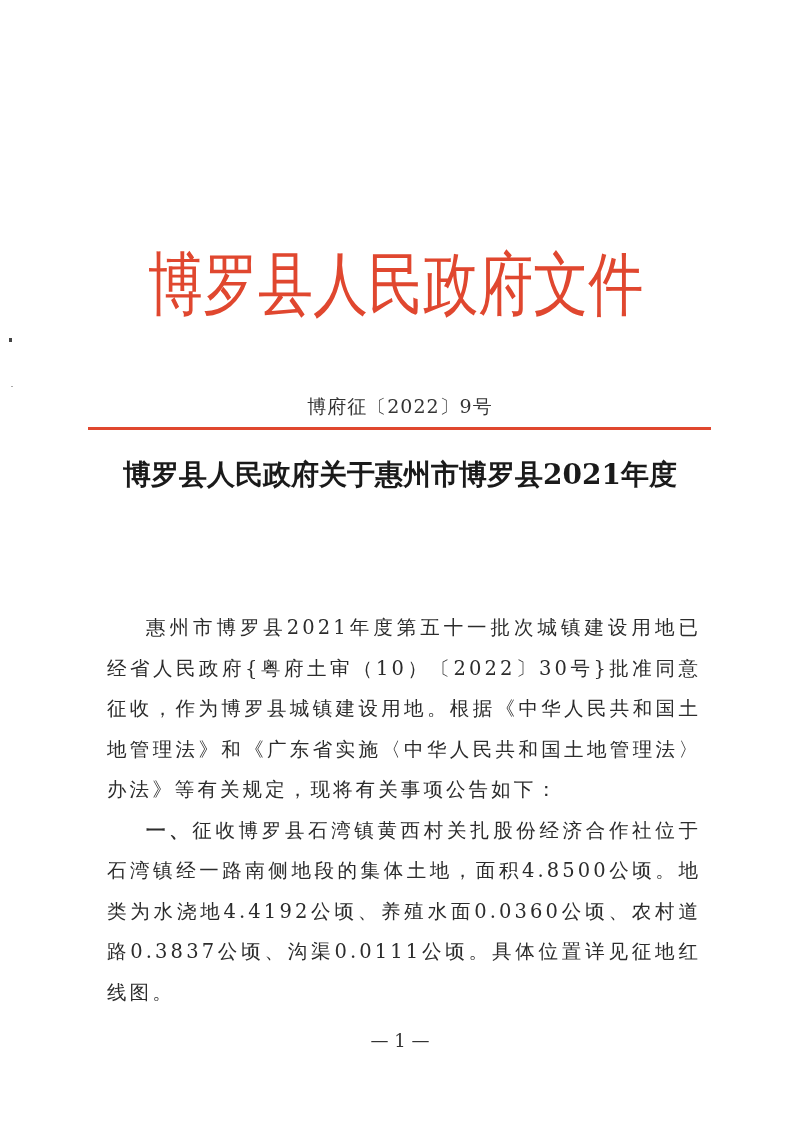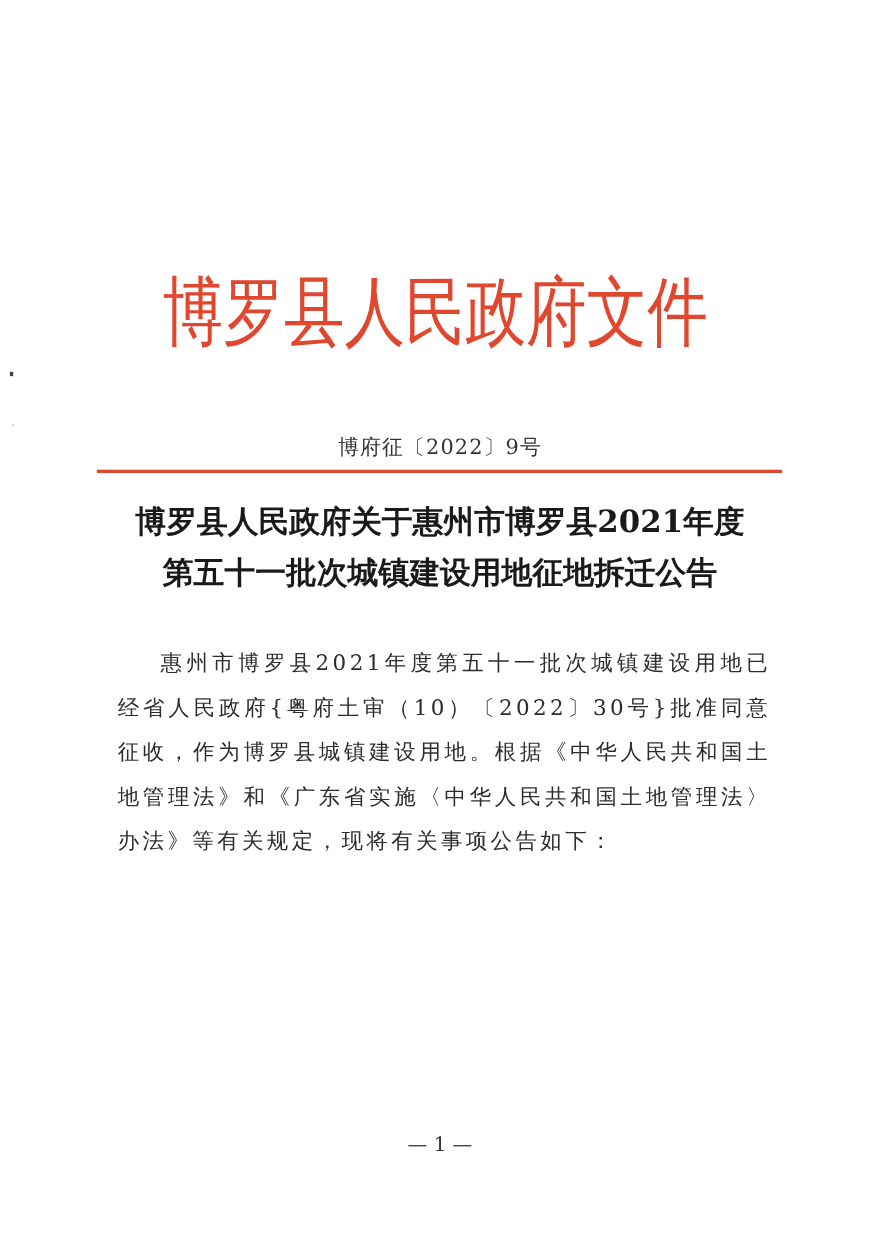--- a/index.html
+++ b/index.html
@@ -20,21 +20,21 @@
   }
   .redline {
     position:absolute; left:88px; top:427px; width:623px; height:3px; background:#e0472f;
   }
   .title {
     position:absolute; left:0; width:800px; top:452px; text-align:center;
     font-size:28px; font-weight:bold; line-height:46px; color:#1a1a1a;
     font-family:"DejaVu Serif", serif; letter-spacing:0px;
   }
   .body {
-    position:absolute; left:107px; top:583px; width:594px;
+    position:absolute; left:107px; top:608px; width:594px;
     font-size:19.5px; line-height:40.5px; color:#2c2c2c;
     text-align:justify; letter-spacing:3.1px;
   }
   .body p { margin:0; text-indent:2em; }
   .body .lead { font-weight:bold; }
   .pagenum {
     position:absolute; left:0; width:800px; top:1030px; text-align:center;
     font-size:18px; color:#333;
   }
   .speck { position:absolute; background:#444; }
@@ -53,25 +53,27 @@
   <span>文</span>
   <span>件</span>
 </div>
 
 <div class="docno">博府征〔2022〕9号</div>
 
 <div class="redline"></div>
 
 <div class="title">
   <div>博罗县人民政府关于惠州市博罗县2021年度</div>
-  <div>第五十一批次城镇建设用地征地拆迁公告</div>
 </div>
 
 <div class="body">
   <p>
     <span>惠州市博罗县2021年度第五十一批次城镇建设用地已经省人民政府{粤府土审（10）〔2022〕30号}批准同意征收，作为博罗县城镇建设用地。根据《中华人民共和国土地管理法》和《广东省实施〈中华人民共和国土地管理法〉办法》等有关规定，现将有关事项公告如下：</span>
+  </p>
+  <p>
+    <span class="lead">一、</span><span>征收博罗县石湾镇黄西村关扎股份经济合作社位于石湾镇经一路南侧地段的集体土地，面积4.8500公顷。地类为水浇地4.4192公顷、养殖水面0.0360公顷、农村道路0.3837公顷、沟渠0.0111公顷。具体位置详见征地红线图。</span>
   </p>
 </div>
 
 <div class="pagenum">— 1 —</div>
 
 <div class="speck" style="left:9px;top:338px;width:3px;height:4px;"></div>
 <div class="speck" style="left:11px;top:386px;width:2px;height:1px;background:#aaa;"></div>
 
 </body></html>

